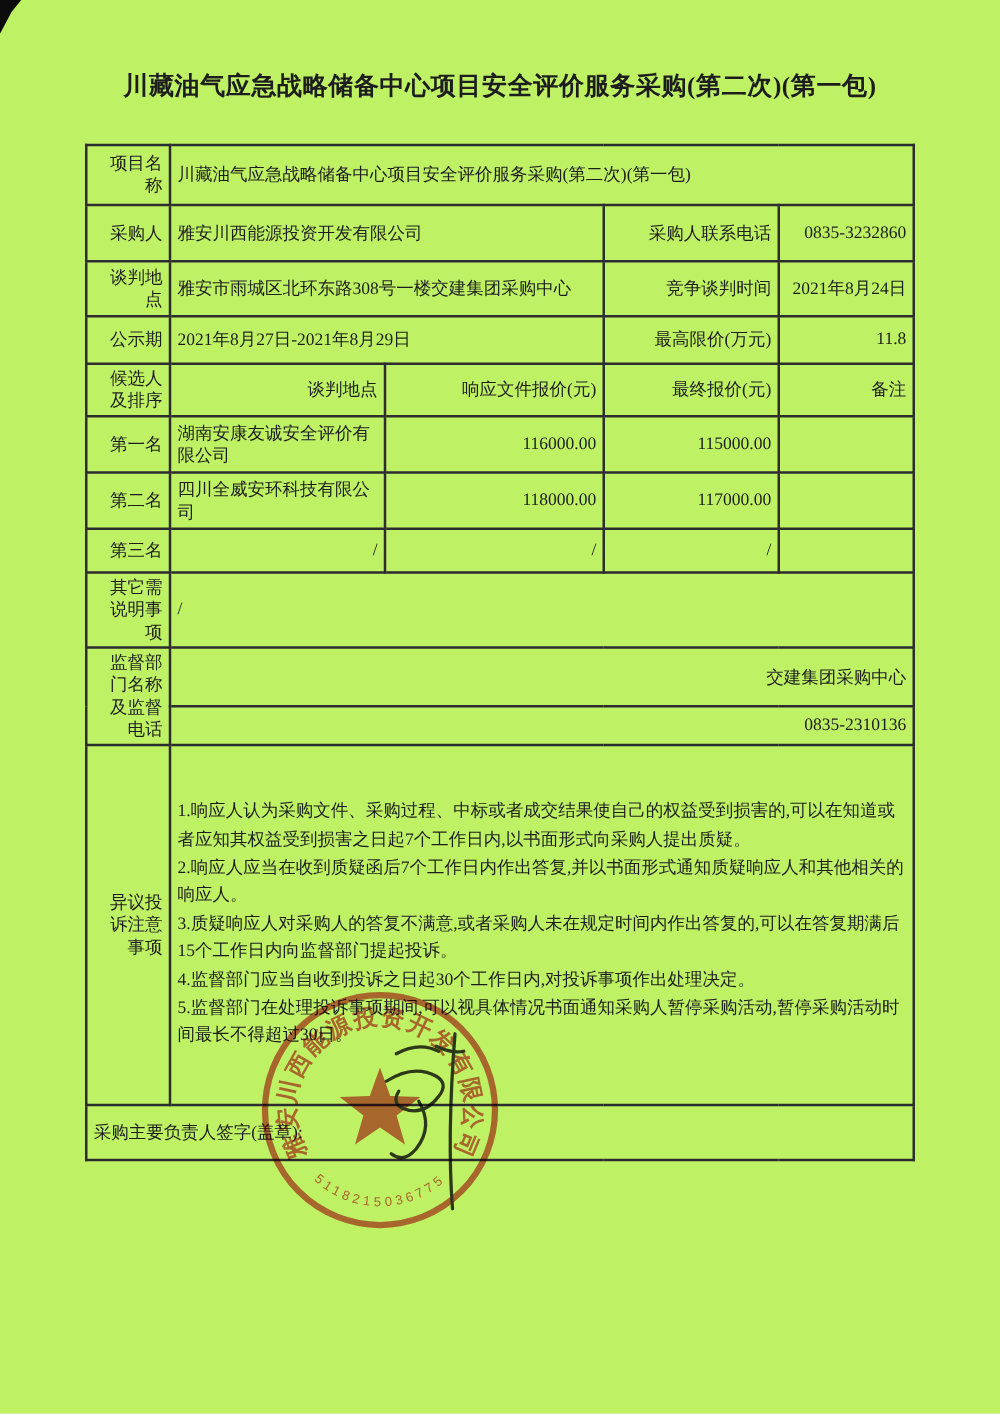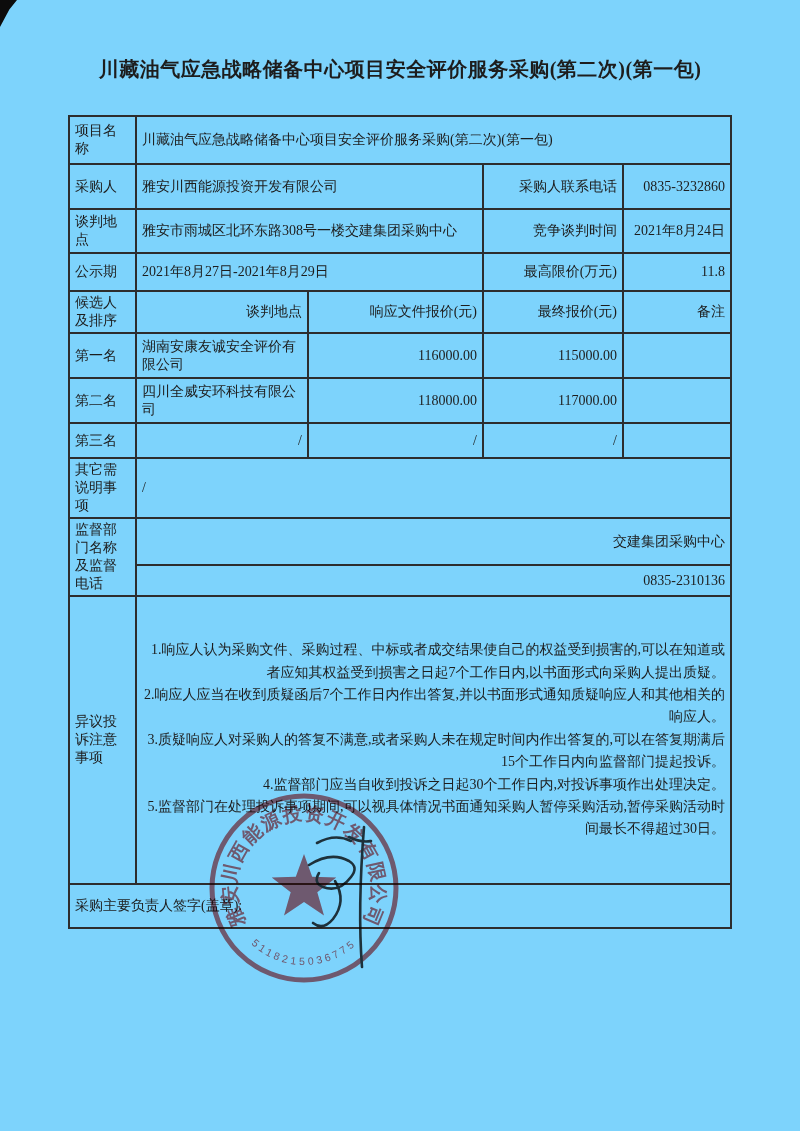--- a/index.html
+++ b/index.html
@@ -1,20 +1,20 @@
 <!DOCTYPE html>
 <html><head>
 <meta charset="utf-8">
 <style>
   html,body{margin:0;padding:0;background:#e8e8e8;}
   .page{
     position:relative;
     width:800px;height:1131px;
     margin:0 auto;
-    background:#7dd3fc;
+    background:#bef264;
     overflow:hidden;
     font-family:"Liberation Serif","DejaVu Serif",serif;
     color:#1d1d1d;
   }
   .corner-mark{
     position:absolute;left:0;top:0;width:17px;height:27px;
     background:#0c0c0c;
     clip-path:polygon(0 0,100% 0,55% 35%,0 100%);
   }
   .title{
@@ -27,25 +27,25 @@
     border-collapse:collapse;table-layout:fixed;
   }
   table.doc-table td{
     border:2px solid #2d2d2d;
     font-size:14px;
     padding:2px 5px;
     vertical-align:middle;
     word-break:break-all;
     overflow:hidden;
   }
-  td.lbl{text-align:left;padding:2px 3px;font-family:Liberation Serif, serif;}
+  td.lbl{text-align:right;padding:2px 3px;font-family:Liberation Serif, serif;}
   td.ctr{text-align:right;}
   td.lft{text-align:left;}
   .obj-cell{font-size:14.3px;line-height:1.6;padding:4px 7px;}
-  .obj-cell div{margin:0;text-align:right;}
+  .obj-cell div{margin:0;}
   .sig-cell{font-size:14.5px;padding-left:5px;margin-left:20px;}
   .seal{
     position:absolute;left:201px;top:785px;width:206px;height:216px;
     mix-blend-mode:multiply;opacity:.88;
     pointer-events:none;
   }
   .seal text{font-family:"Liberation Sans","DejaVu Sans",sans-serif;font-weight:700;}
   .seal .company{font-size:19px;letter-spacing:1.5px;}
   .seal .serial{font-size:10.5px;letter-spacing:3.2px;font-weight:400;}
   .sig-stroke{fill:none;stroke-width:2.6;stroke-linecap:round;stroke-linejoin:round;}

